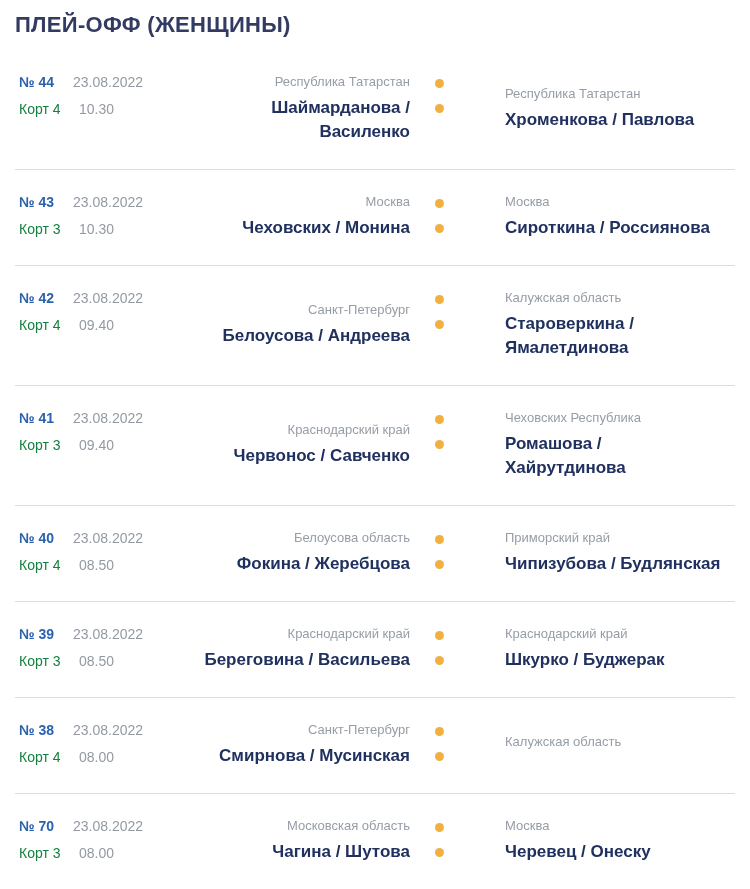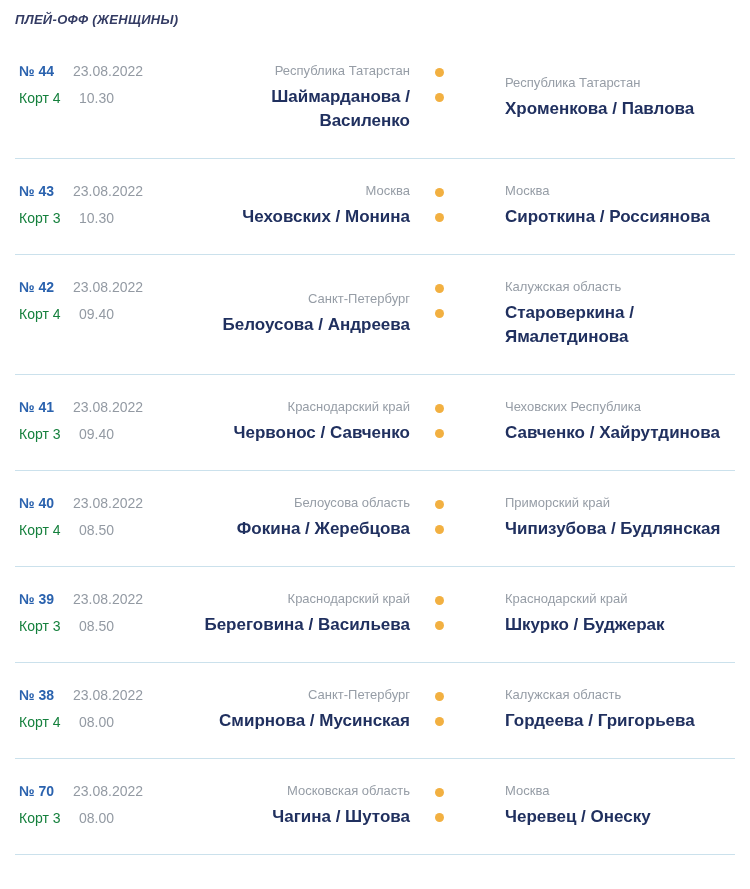--- a/index.html
+++ b/index.html
@@ -9,26 +9,25 @@
     font-family: "Liberation Sans", "DejaVu Sans", sans-serif;
   }
   .page {
     width: 750px;
     min-height: 889px;
     box-sizing: border-box;
     padding: 8px 15px 0 15px;
     background: #ffffff;
   }
   .page-title {
-    font-size: 13px;
+    font-size: 22px;
     font-weight: bold;
     color: #333b63;
     letter-spacing: 0.3px;
     margin: 4px 0 12px 0;
-    font-style: italic;
   }
   .match-row {
     display: grid;
     grid-template-columns: 143px 252px 95px 230px;
     align-items: center;
     padding: 24px 0 25px 0;
     border-bottom: 1px solid #cbe1ec;
   }
   .meta {
     align-self: start;
@@ -178,21 +177,21 @@
     <div class="team team-left">
       <div class="region">Краснодарский край</div>
       <div class="name">Червонос / Савченко</div>
     </div>
     <div class="dots">
       <span class="dot"></span>
       <span class="dot"></span>
     </div>
     <div class="team team-right">
       <div class="region">Чеховских Республика</div>
-      <div class="name">Савченко / Хайрутдинова</div>
+      <div class="name">Ромашова / Хайрутдинова</div>
     </div>
   </div>
 
   <div class="match-row">
     <div class="meta">
       <div class="meta-line">
         <span class="match-number">№ 40</span>
         <span class="match-date">23.08.2022</span>
       </div>
       <div class="meta-line">
@@ -253,21 +252,20 @@
     <div class="team team-left">
       <div class="region">Санкт-Петербург</div>
       <div class="name">Смирнова / Мусинская</div>
     </div>
     <div class="dots">
       <span class="dot"></span>
       <span class="dot"></span>
     </div>
     <div class="team team-right">
       <div class="region">Калужская область</div>
-      <div class="name">Гордеева / Григорьева</div>
     </div>
   </div>
 
   <div class="match-row">
     <div class="meta">
       <div class="meta-line">
         <span class="match-number">№ 70</span>
         <span class="match-date">23.08.2022</span>
       </div>
       <div class="meta-line">

